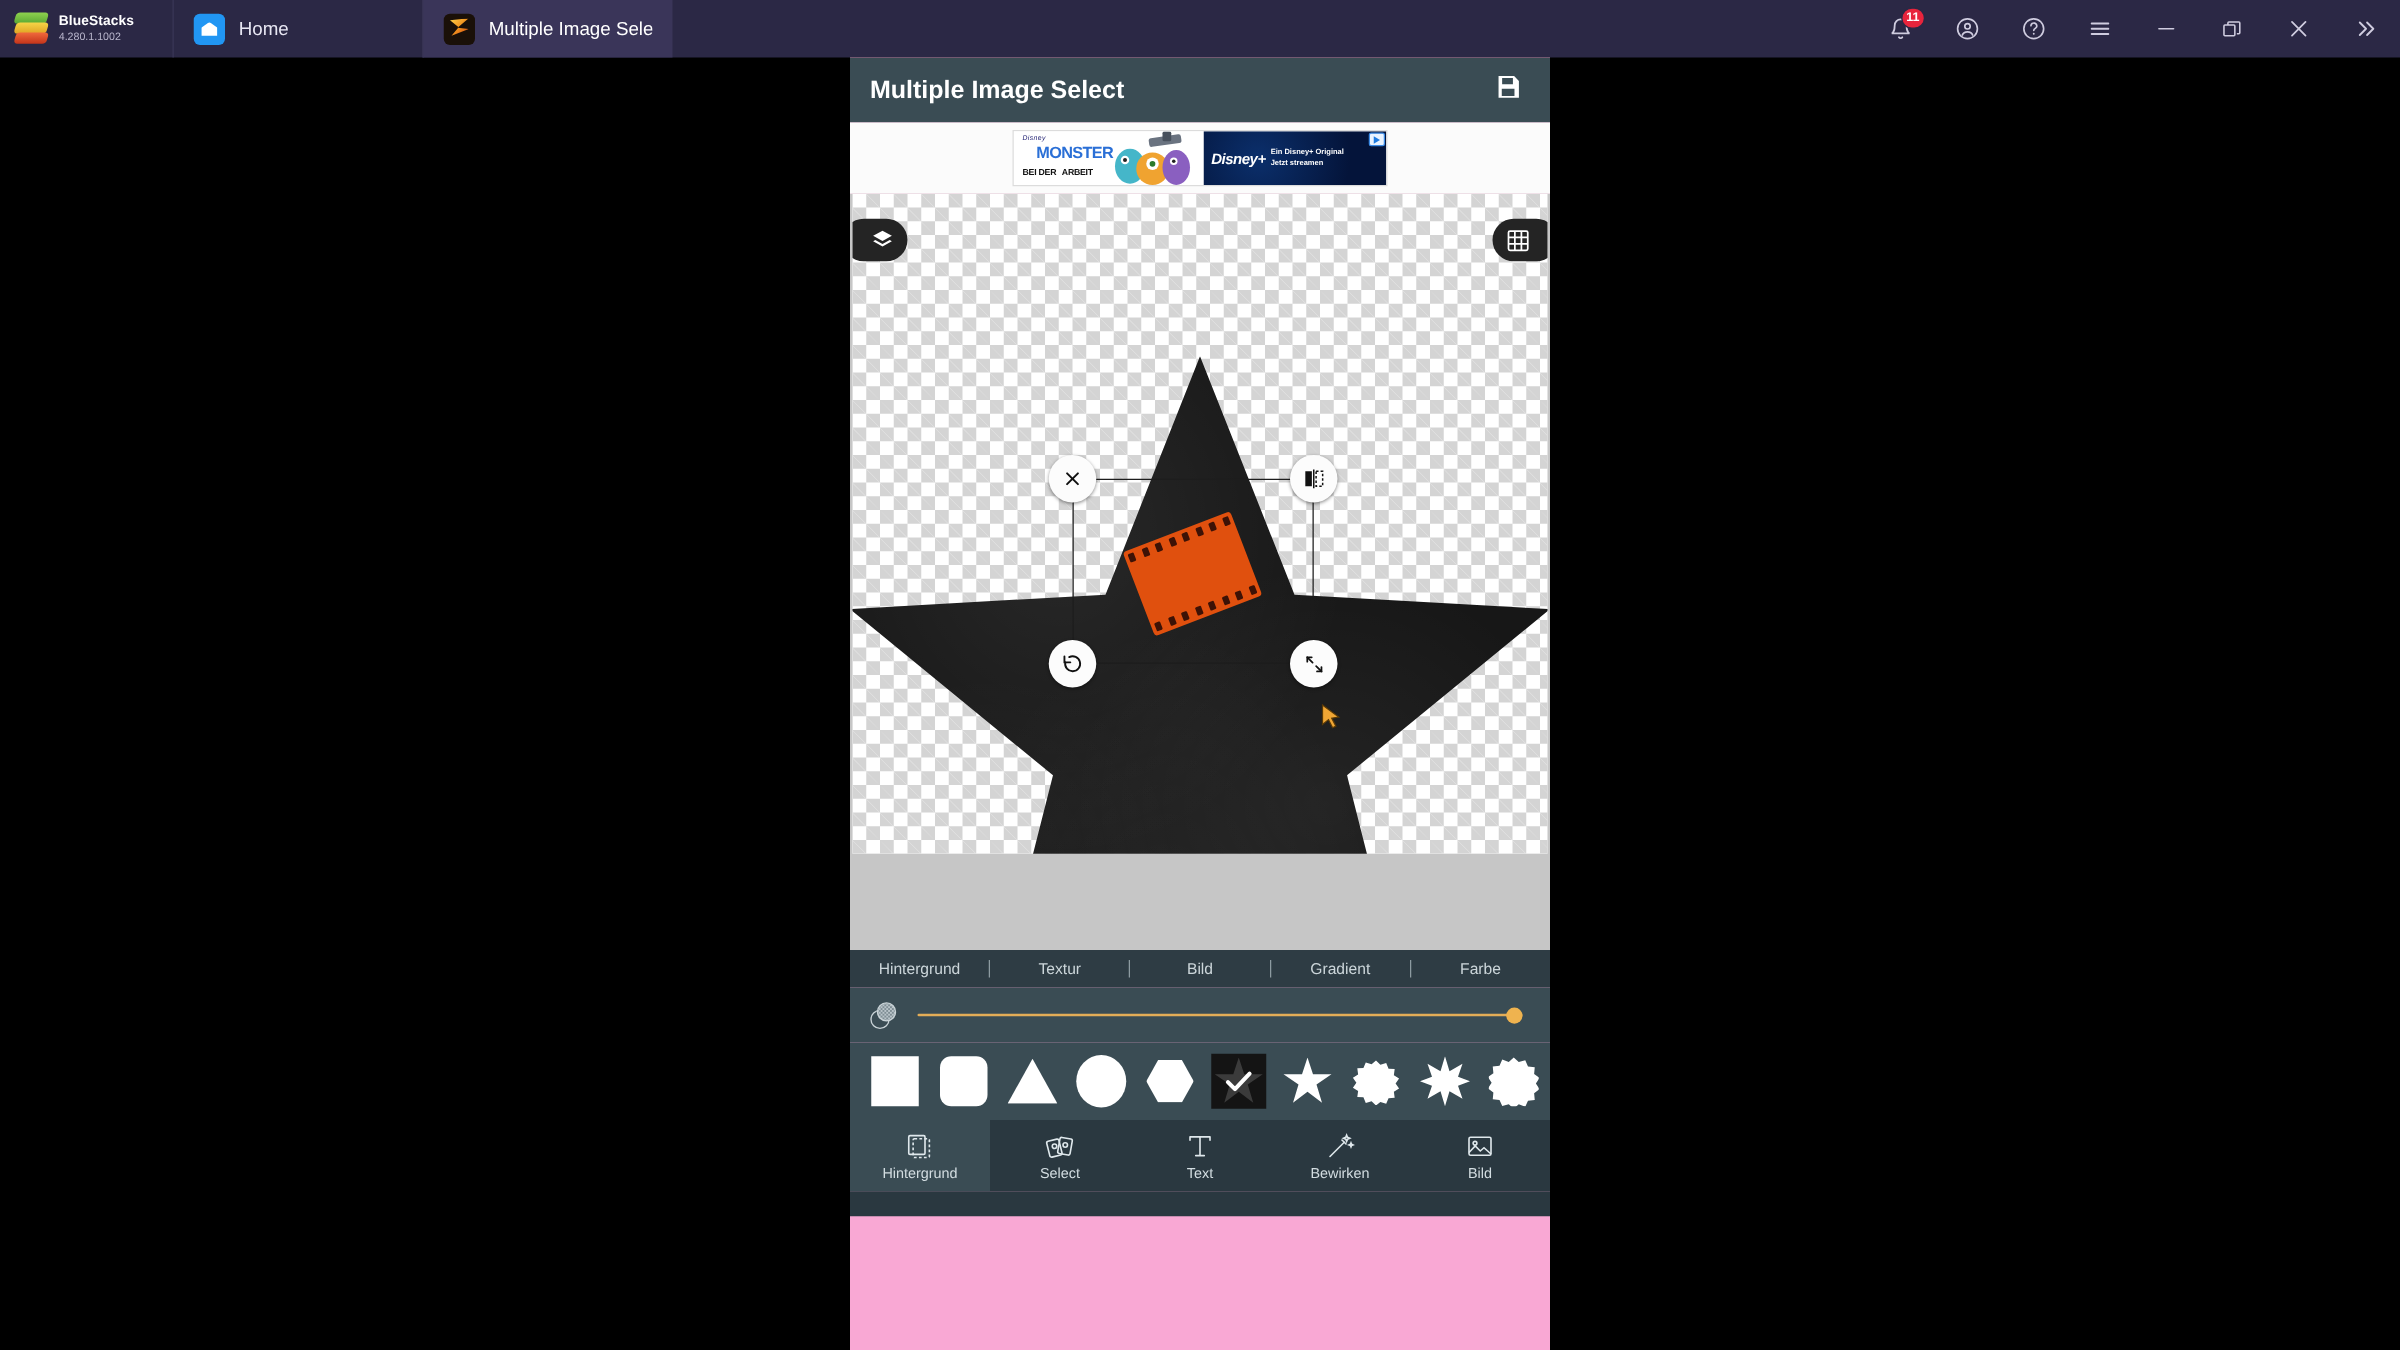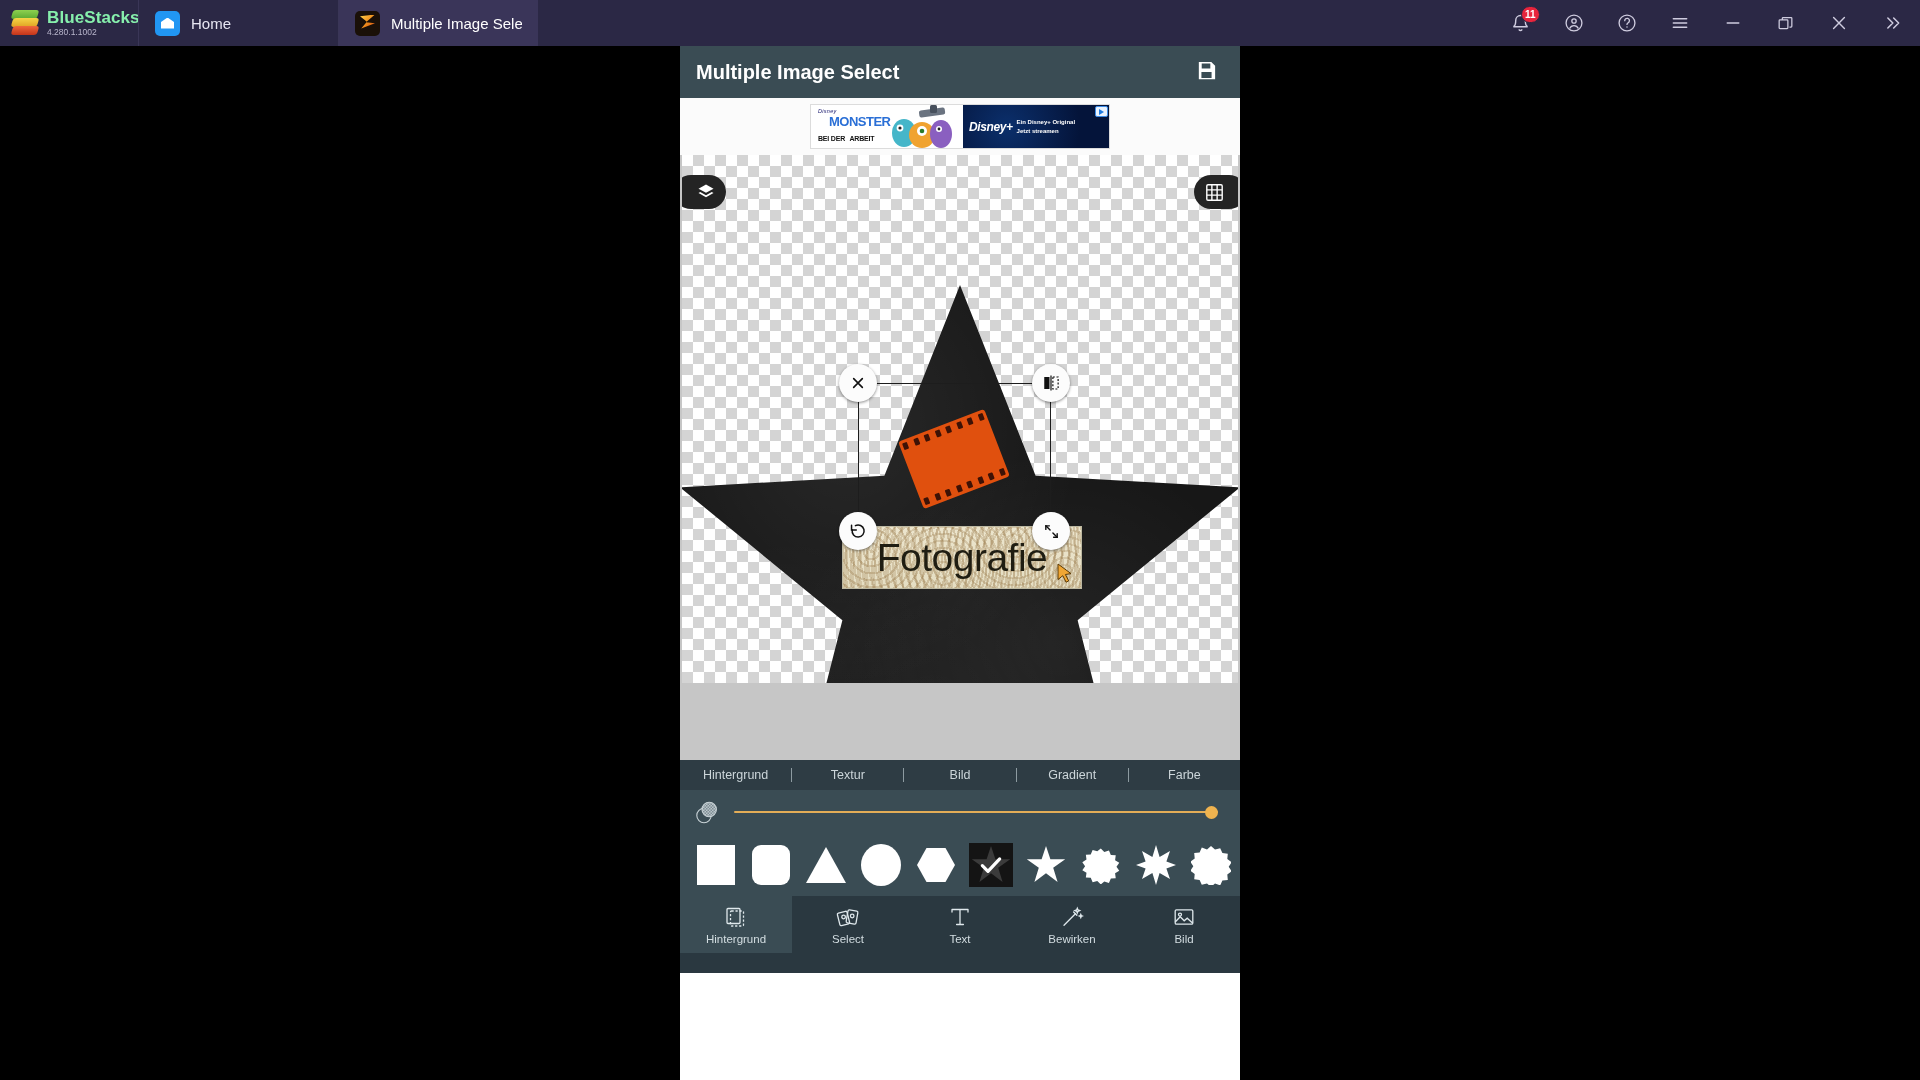--- a/index.html
+++ b/index.html
@@ -25,21 +25,21 @@
   }
   .bs-logo { width: 26px; height: 26px; position: relative; flex: none; }
   .bs-logo i {
     position: absolute; left: 0; width: 26px; height: 9px;
     border-radius: 3px; display:block;
   }
   .bs-logo i:nth-child(1) { top: 0;  background: linear-gradient(180deg,#8ed14f,#5aa832); transform: skewX(-16deg); }
   .bs-logo i:nth-child(2) { top: 8px; background: linear-gradient(180deg,#f5d547,#e0a323); transform: skewX(-16deg); }
   .bs-logo i:nth-child(3) { top: 16px; background: linear-gradient(180deg,#f0693c,#c4341a); transform: skewX(-16deg); }
   .bs-names { display: flex; flex-direction: column; line-height: 1.05; }
-  .bs-title { color: #86efac; font-size: 17px; font-weight: bold; letter-spacing: .1px; }
+  .bs-title { color: #ffffff; font-size: 11px; font-weight: bold; letter-spacing: .1px; }
   .bs-ver { color: #b9b6cc; font-size: 8.5px; margin-top: 2px; }
 
   .tab {
     display: flex; align-items: center; gap: 11px;
     padding: 0 16px;
     border-left: 1px solid #3a3657;
     cursor: pointer; position: relative;
     min-width: 0;
   }
   .tab-home { width: 200px; }
@@ -87,21 +87,21 @@
     background: #e8243c; color: #fff;
     font-size: 10px; font-weight: bold;
     display: flex; align-items: center; justify-content: center;
     padding: 0 3px; border: 1.5px solid #2b2845;
   }
 
   
   .app {
     position: absolute; top: 46px; left: 680px;
     width: 560px; height: 1034px;
-    background: #ffffff;
+    background: #f9a8d4;
     overflow: hidden;
   }
 
   .app-header {
     height: 52px; background: #3a4c54;
     display: flex; align-items: center; justify-content: space-between;
     padding: 0 22px 0 16px;
   }
   .app-header-title { color: #fff; font-size: 20px; font-weight: bold; }
   .save-icon { cursor: pointer; }
@@ -496,23 +496,20 @@
         </svg>
       </div>
       <div class="handle h-size">
         <svg width="17" height="17" viewBox="0 0 24 24" fill="none" stroke="#111" stroke-width="2" stroke-linecap="round">
           <path d="M4 9V4h5"></path>
             <path d="M20 15v5h-5"></path>
             <path d="M4 4l6 6M20 20l-6-6"></path>
         </svg>
       </div>
 
-      <div class="texttile">
-        <span>Fotografie</span>
-      </div>
 
       <svg class="cursor-arrow" width="16" height="22" viewBox="0 0 16 22">
         <path d="M1 1l13 9.6-5.6.9 3.3 6.4-2.6 1.3-3.3-6.5L1 16.5z" fill="#f0a634" stroke="#5a3a06" stroke-width="1"></path>
       </svg>
     </div>
   </div>
 
   <div class="tabstrip">
     <div class="t">Hintergrund</div>
     <div class="sep"></div>

